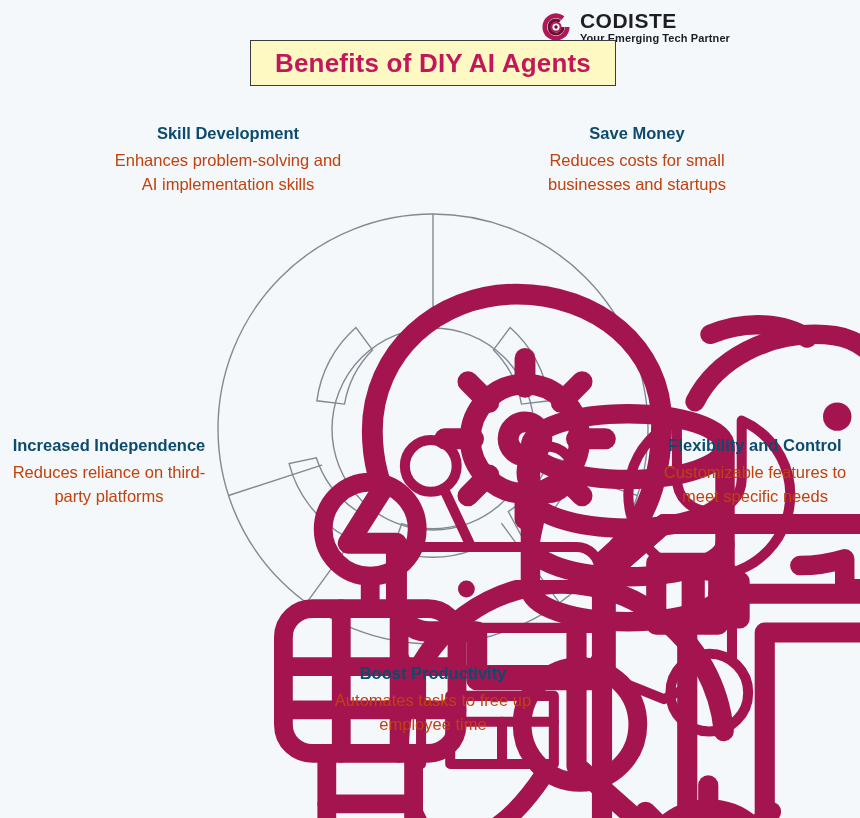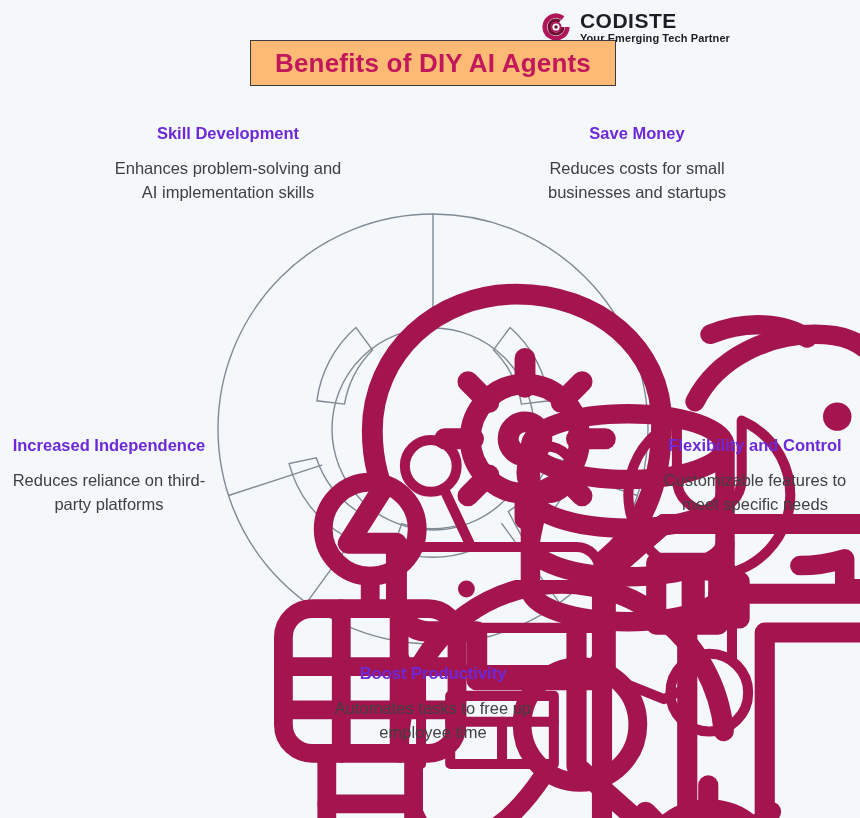--- a/index.html
+++ b/index.html
@@ -48,21 +48,21 @@
   #title-box {
     position: absolute;
     left: 250px;
     top: 40px;
     width: 366px;
     height: 46px;
     border: 1.6px solid #3b3b44;
     display: flex;
     align-items: center;
     justify-content: center;
-    background: #fdba74;
+    background: #fef9c3;
   }
   #title-box .title-text {
     font-size: 26px;
     font-weight: bold;
     color: #c2185b;
     letter-spacing: 0.2px;
   }
 
   
   #wheel {
@@ -75,28 +75,28 @@
   #wheel svg { display: block; width: 434px; height: 434px; }
 
   .icon-wrap { position: absolute; }
   .icon-wrap svg { display: block; }
 
   
   .callout { position: absolute; }
   .callout .c-head {
     font-size: 16.5px;
     font-weight: bold;
-    color: #6d28d9;
+    color: #0c4a6e;
     line-height: 1.45;
   }
   .callout .c-body {
     font-size: 16.5px;
-    color: #404040;
+    color: #c2410c;
     line-height: 1.45;
-    margin-top: 11px;
+    margin-top: 3px;
   }
 
   #callout-skill      { left: 110px; top: 122px;  width: 236px; text-align: center; }
   #callout-save       { left: 522px; top: 122px;  width: 230px; text-align: center; }
   #callout-increased  { left: 8px;   top: 434px;  width: 202px; text-align: center; }
   #callout-flex       { left: 655px; top: 434px;  width: 200px; text-align: center; }
   #callout-boost      { left: 322px; top: 662px;  width: 222px; text-align: center; }
 </style>
 </head>
 <body>

